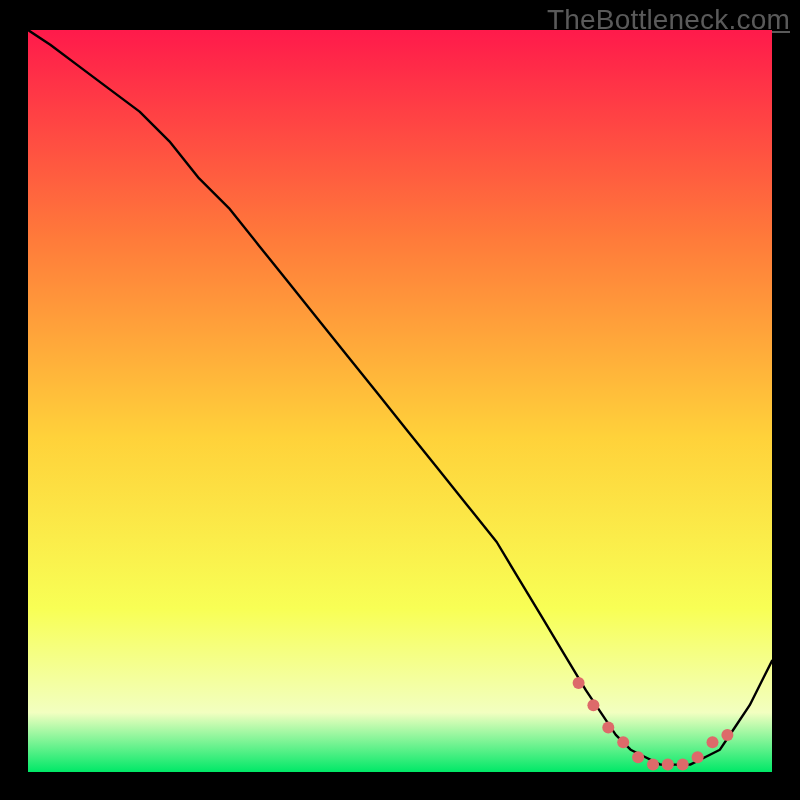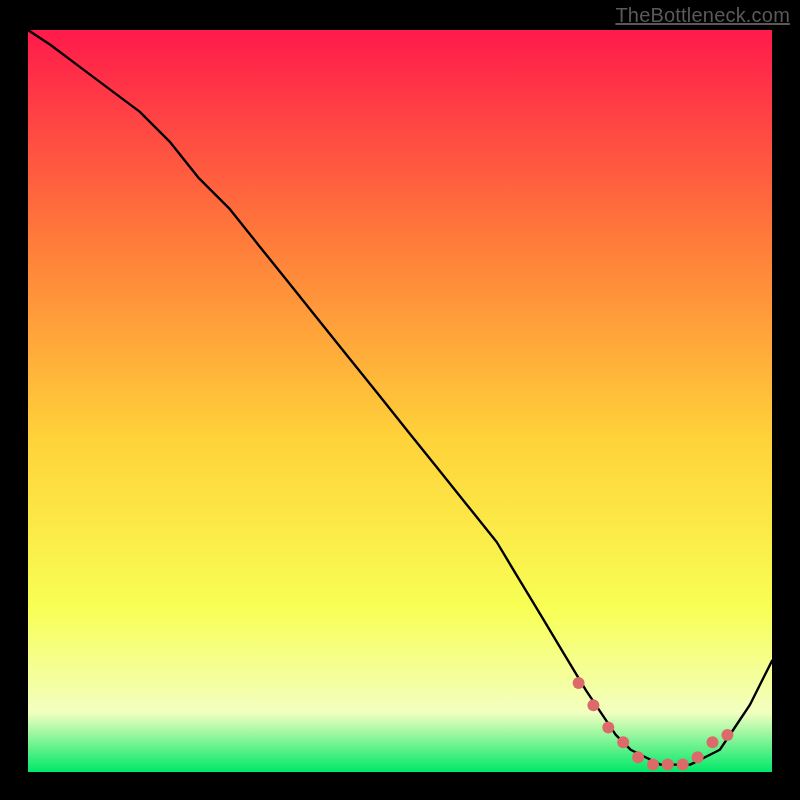--- a/index.html
+++ b/index.html
@@ -17,21 +17,21 @@
     top: 0;
     width: 800px;
     height: 800px;
     background: #000000;
   }
   .attribution {
     position: absolute;
     top: 4px;
     right: 10px;
     color: #5a5a5a;
-    font-size: 20px;
+    font-size: 28px;
     font-weight: 500;
     letter-spacing: 0.2px;
     text-decoration: underline;
   }
   .plot-wrap {
     position: absolute;
     left: 28px;
     top: 30px;
     width: 744px;
     height: 742px;

